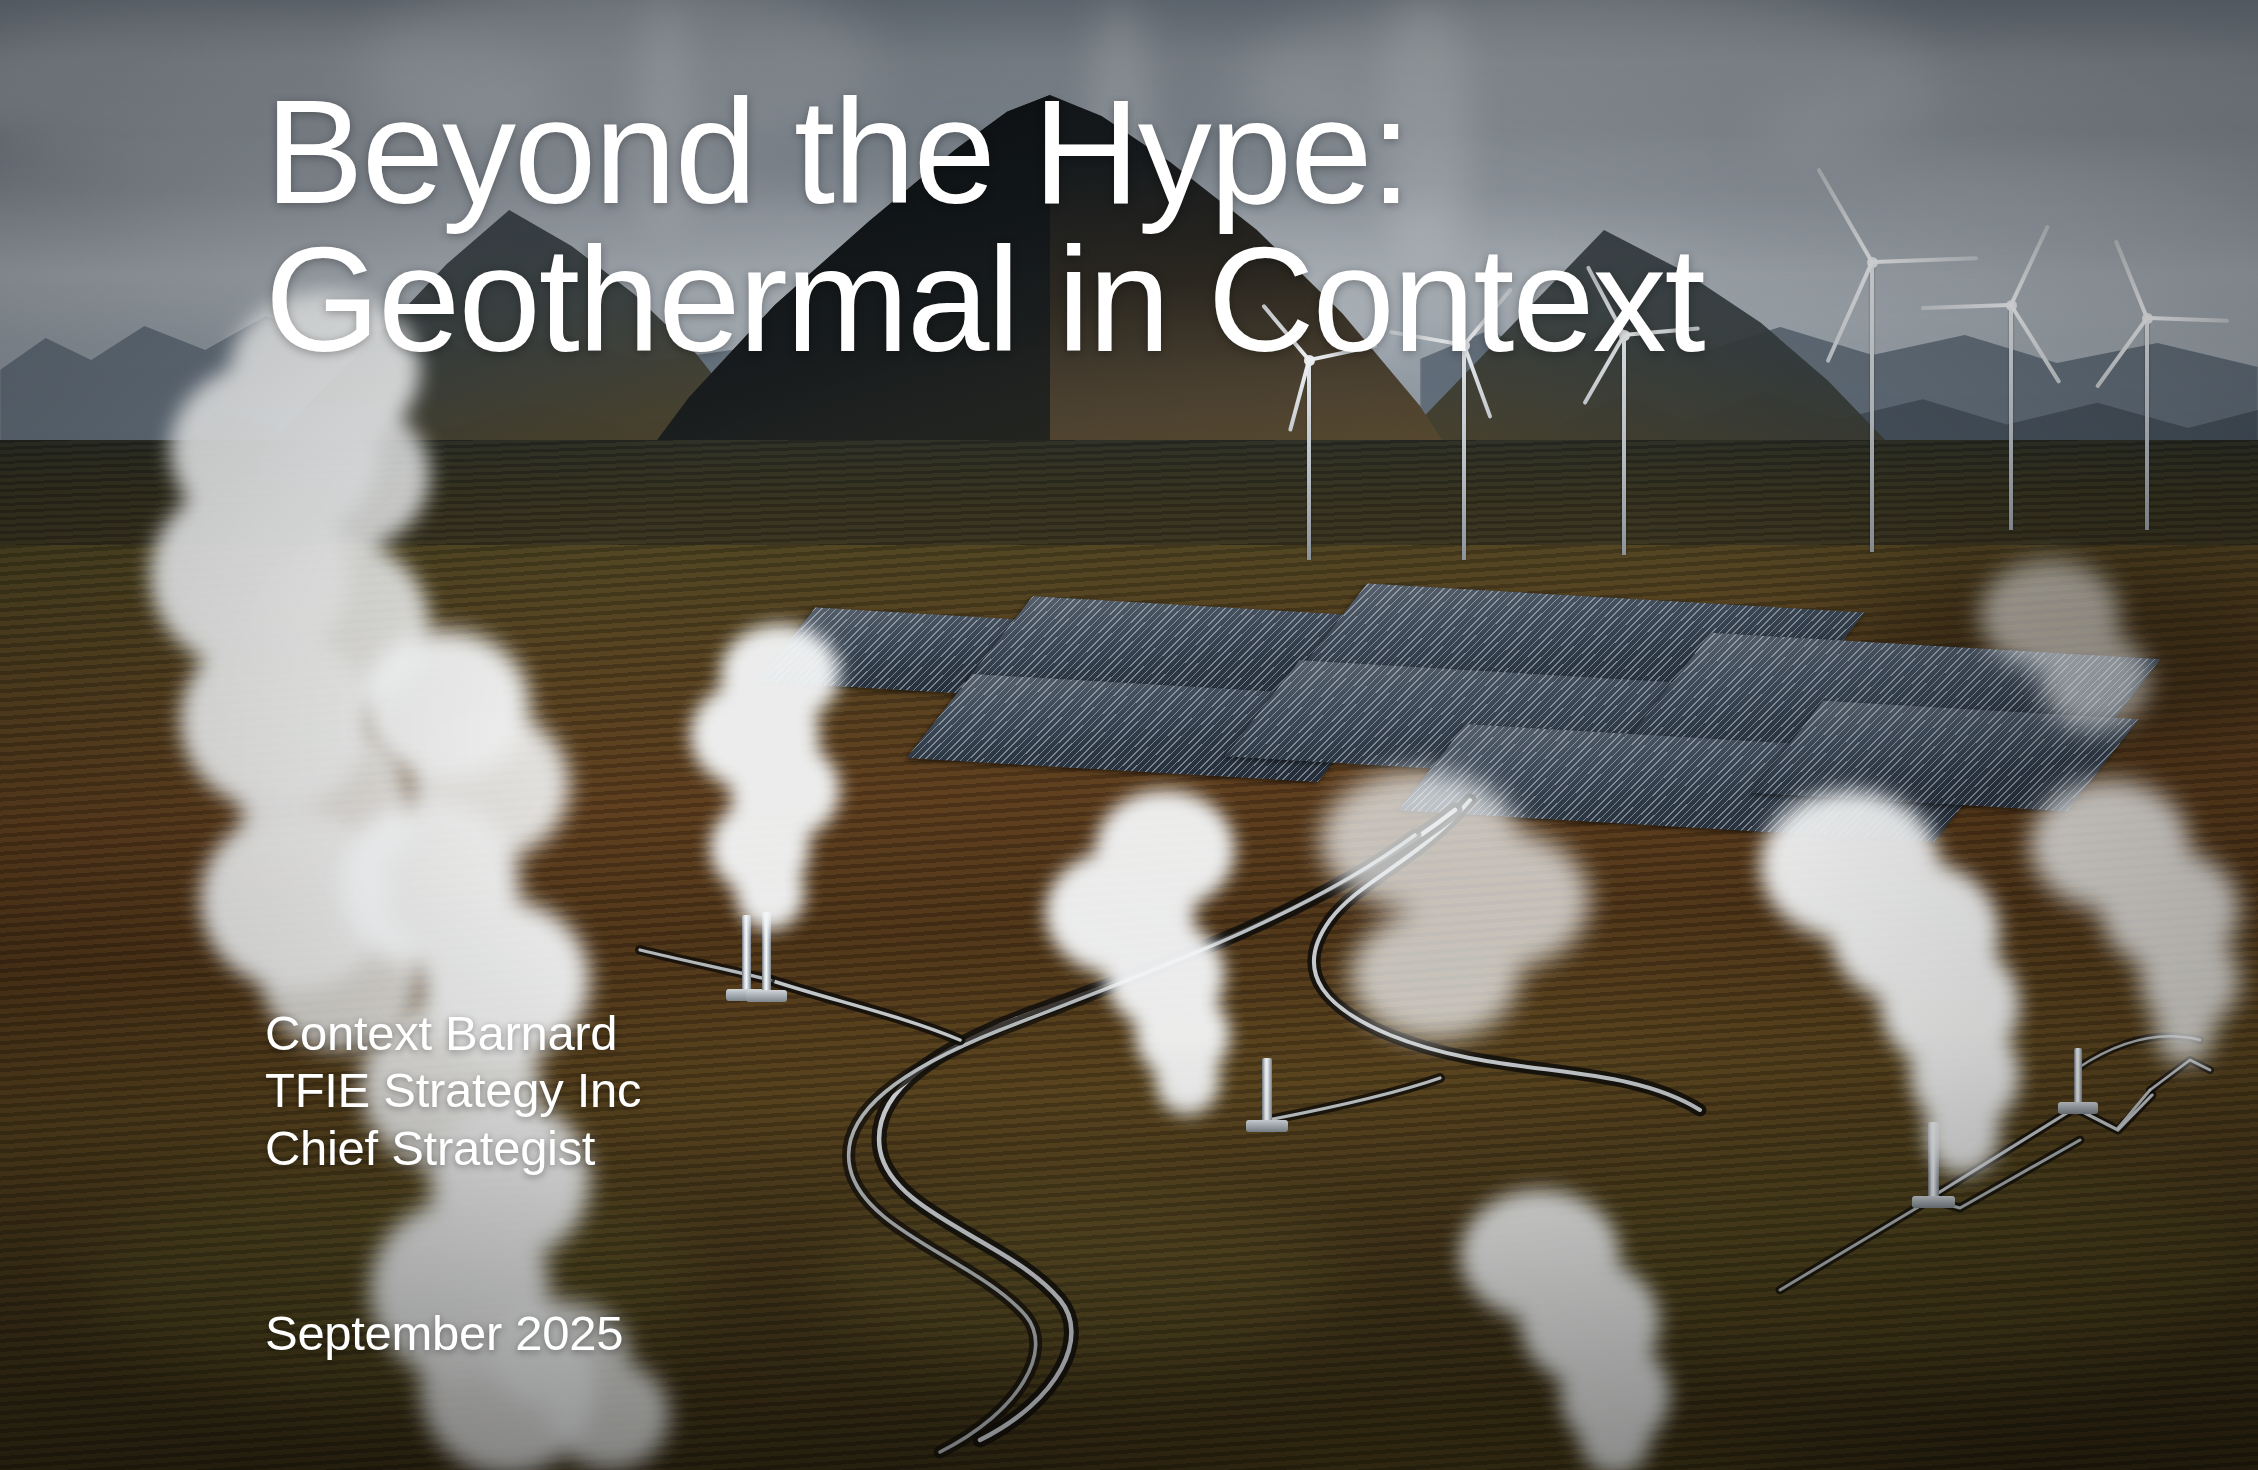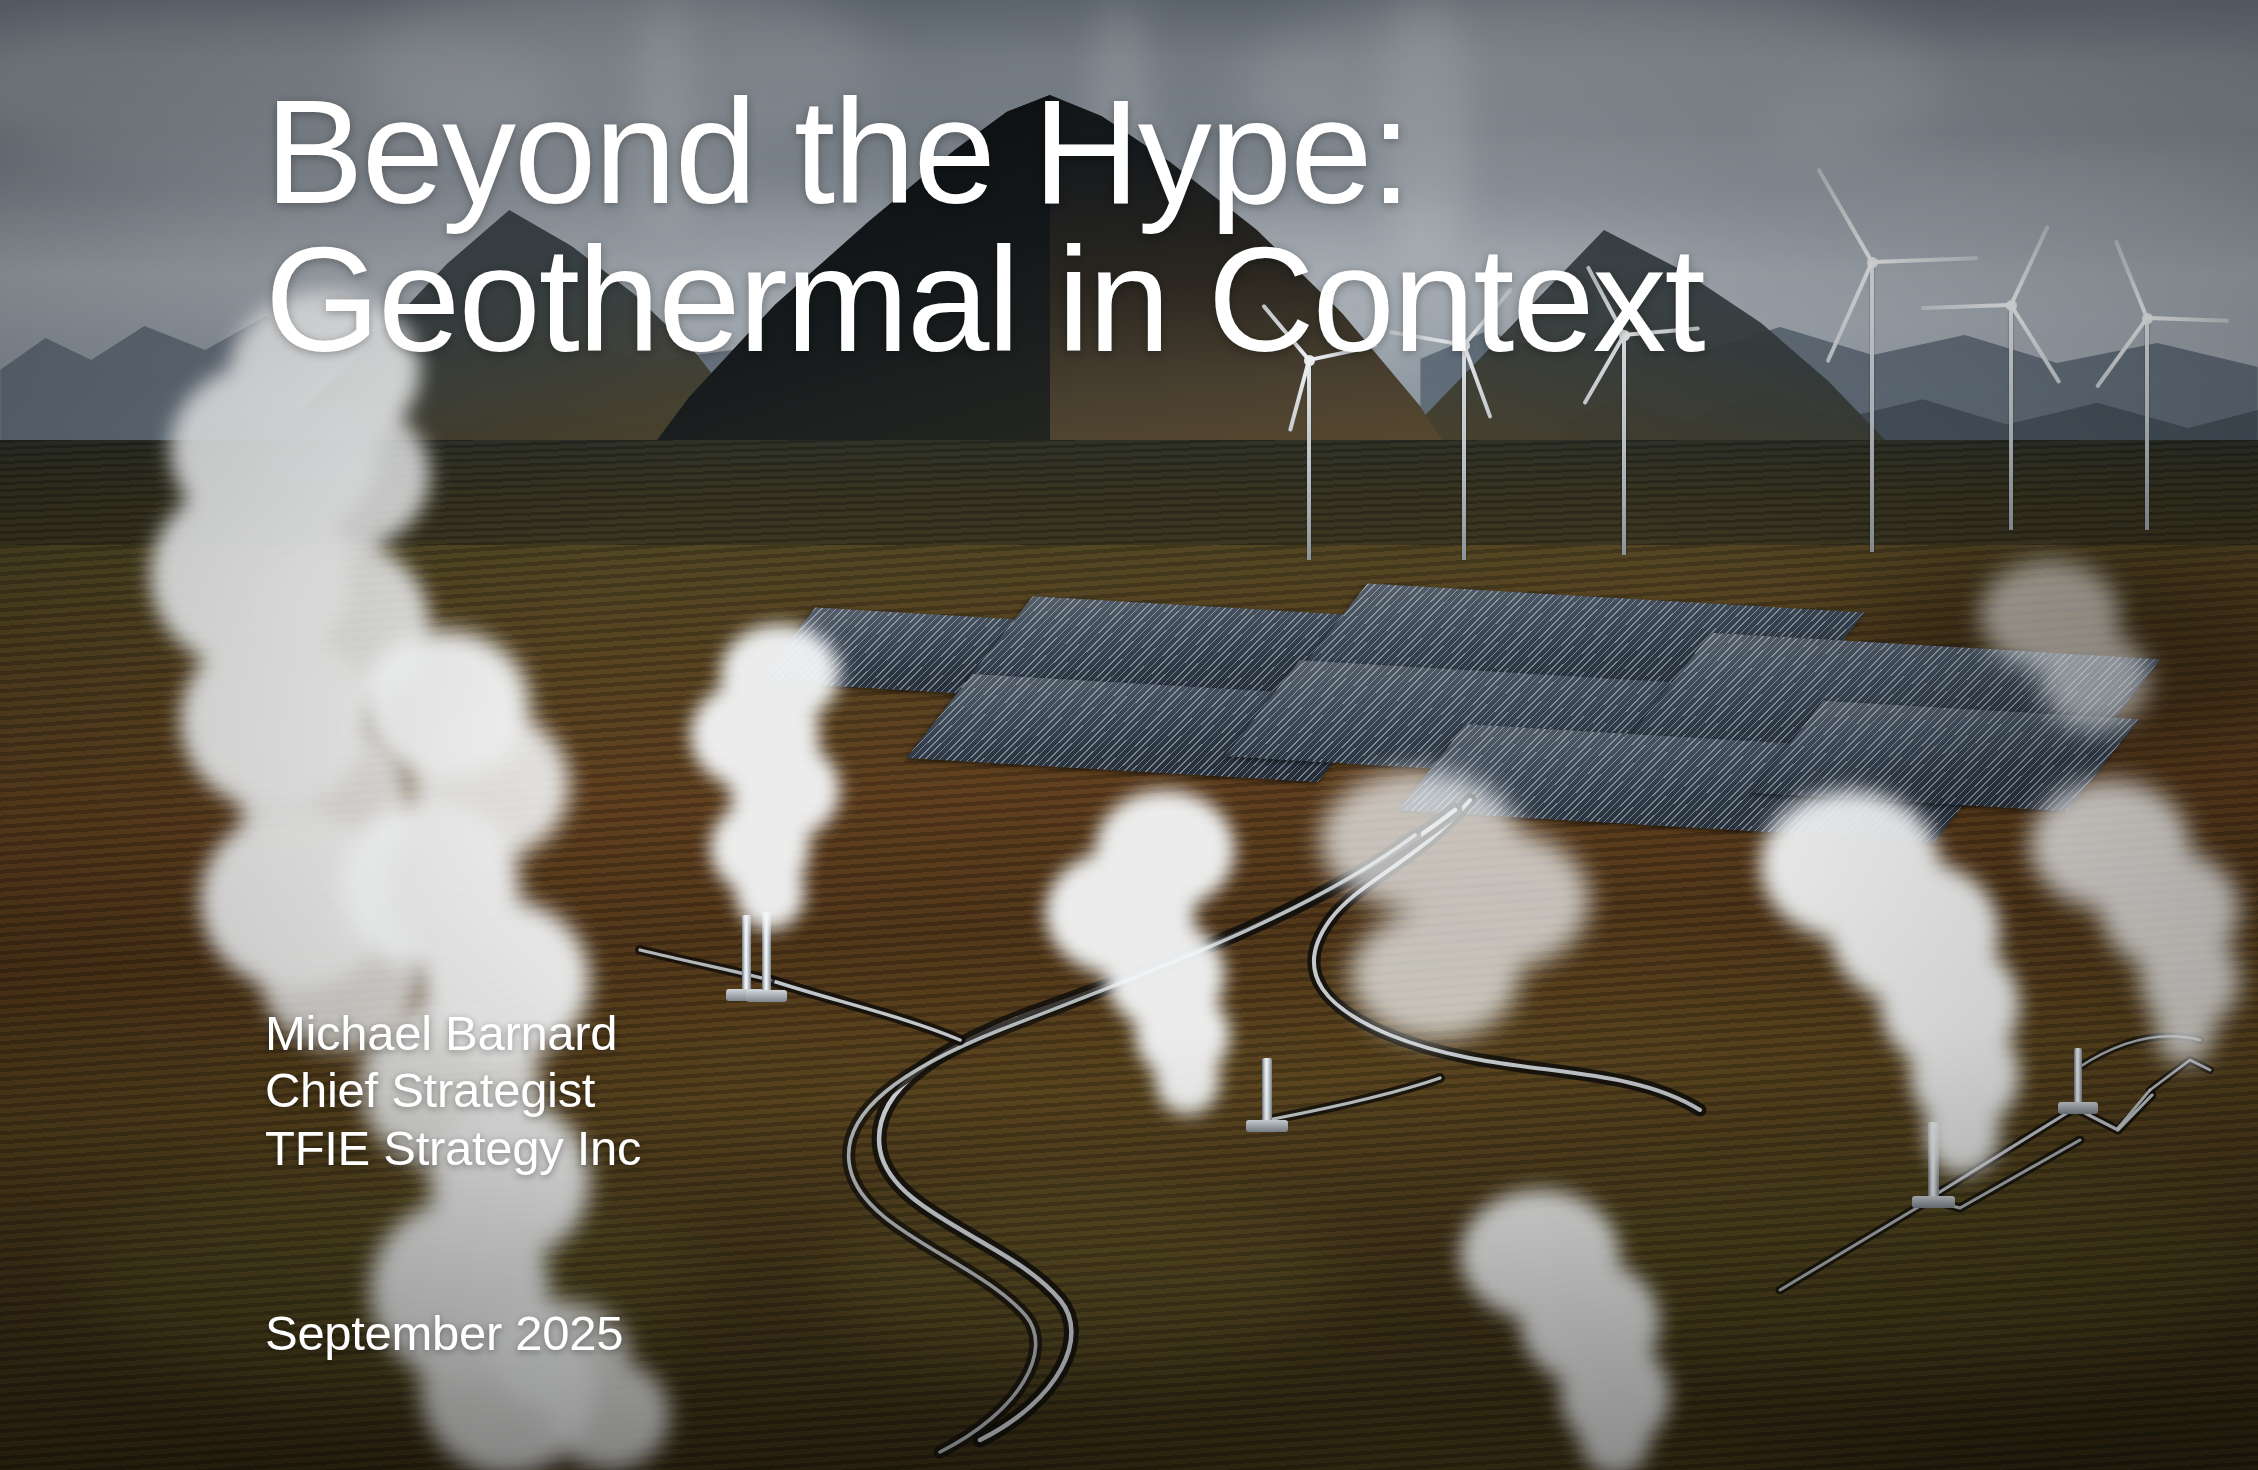--- a/index.html
+++ b/index.html
@@ -488,21 +488,21 @@
     <div class="grade"></div>
   </div>
 
   <div class="textlayer">
 
     <div class="title">Beyond the Hype:
 Geothermal in Context</div>
 
 
     <div class="byline">
-      <div>Michael Barnard</div>
+      <div>Context Barnard</div>
+      <div>TFIE Strategy Inc</div>
       <div>Chief Strategist</div>
-      <div>TFIE Strategy Inc</div>
     </div>
 
     <div class="datetext">September 2025</div>
   </div>
 
 </div>
 
 </body></html>

